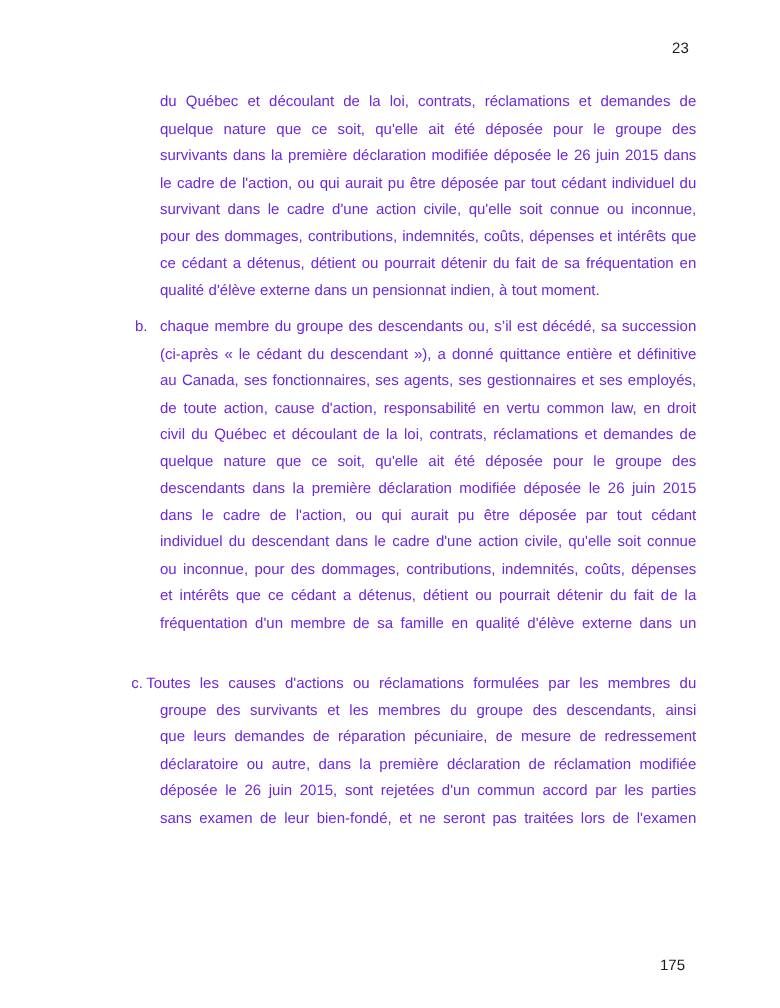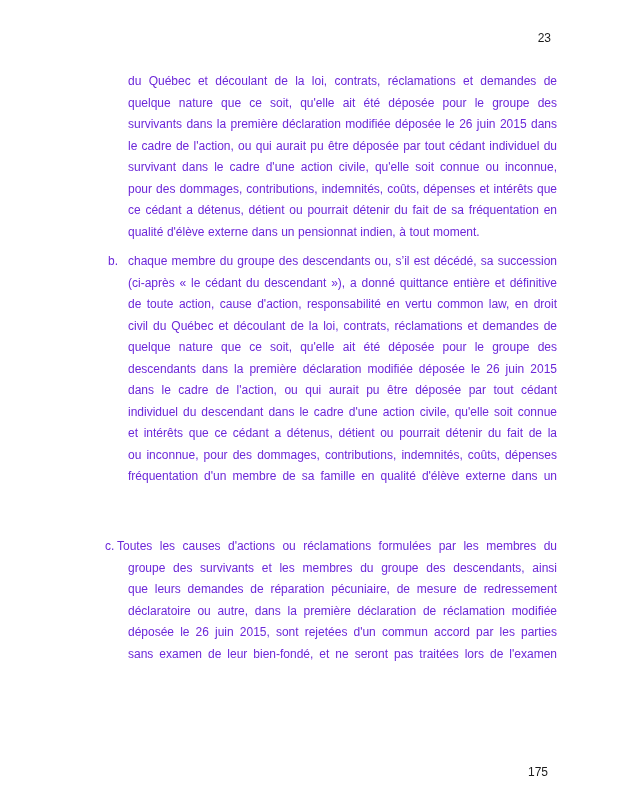--- a/index.html
+++ b/index.html
@@ -81,28 +81,29 @@
       <div class="tline">pour des dommages, contributions, indemnités, coûts, dépenses et intérêts que</div>
       <div class="tline">ce cédant a détenus, détient ou pourrait détenir du fait de sa fréquentation en</div>
       <div class="tline tlast">qualité d'élève externe dans un pensionnat indien, à tout moment.</div>
     </div>
 
   <div class="textblock block-b">
     <span class="list-marker">b.</span>
     <div>
         <div class="tline">chaque membre du groupe des descendants ou, s’il est décédé, sa succession</div>
         <div class="tline">(ci-après « le cédant du descendant »), a donné quittance entière et définitive</div>
+        <div class="tline">au Canada, ses fonctionnaires, ses agents, ses gestionnaires et ses employés,</div>
         <div class="tline">de toute action, cause d'action, responsabilité en vertu common law, en droit</div>
         <div class="tline">civil du Québec et découlant de la loi, contrats, réclamations et demandes de</div>
         <div class="tline">quelque nature que ce soit, qu'elle ait été déposée pour le groupe des</div>
         <div class="tline">descendants dans la première déclaration modifiée déposée le 26 juin 2015</div>
         <div class="tline">dans le cadre de l'action, ou qui aurait pu être déposée par tout cédant</div>
         <div class="tline">individuel du descendant dans le cadre d'une action civile, qu'elle soit connue</div>
+        <div class="tline">ou inconnue, pour des dommages, contributions, indemnités, coûts, dépenses</div>
         <div class="tline">et intérêts que ce cédant a détenus, détient ou pourrait détenir du fait de la</div>
-        <div class="tline">ou inconnue, pour des dommages, contributions, indemnités, coûts, dépenses</div>
         <div class="tline">fréquentation d'un membre de sa famille en qualité d'élève externe dans un</div>
       </div>
   </div>
 
   <div class="textblock block-c">
     <span class="list-marker">c.</span>
     <div>
         <div class="tline" style="margin-left: -11px; width: 440px;">Toutes les causes d'actions ou réclamations formulées par les membres du</div>
         <div class="tline">groupe des survivants et les membres du groupe des descendants, ainsi</div>
         <div class="tline">que leurs demandes de réparation pécuniaire, de mesure de redressement</div>

